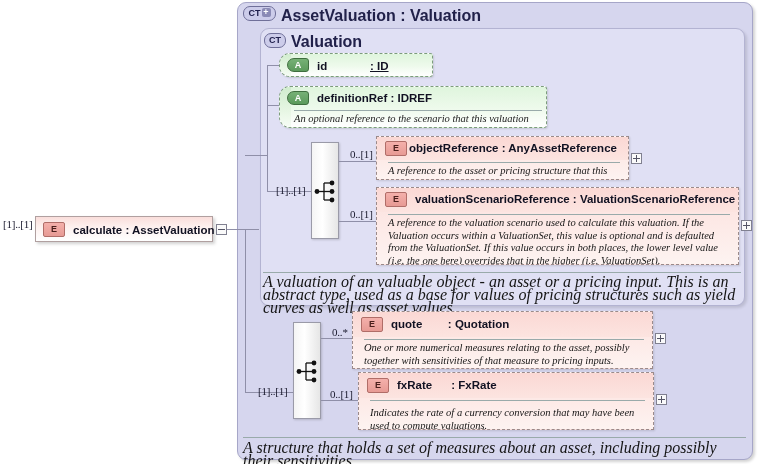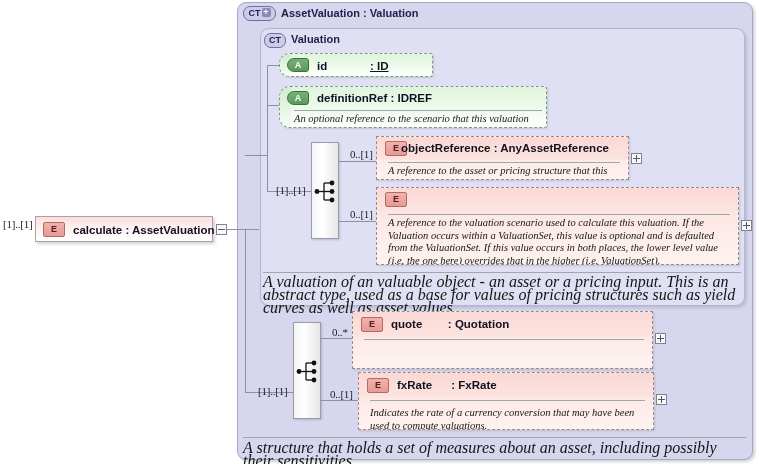--- a/index.html
+++ b/index.html
@@ -50,21 +50,21 @@
     border: 1px solid #b3b3d2;
     border-radius: 9px;
     box-shadow: 2px 2px 3px rgba(0,0,0,0.12);
     box-sizing: border-box;
   }
 
   
   .ct-title {
     position: absolute;
     font-weight: bold;
-    font-size: 11px;
+    font-size: 16px;
     color: #21214a;
     white-space: nowrap;
   }
 
   
   .badge-ct {
     position: absolute;
     box-sizing: border-box;
     height: 15px;
     background: #ccccea;
@@ -320,34 +320,35 @@
   </div>
 
   <div class="hline" style="left:339px; top:161px; width:37px;"></div>
   <div class="hline" style="left:339px; top:221px; width:37px;"></div>
 
   <div class="card" style="left:350px; top:148px;">0..[1]</div>
 
   <div class="el-box" style="left:376px; top:136px; width:253px; height:44px;">
     <div class="el-head" style="height:23px;"></div>
     <div class="badge-e" style="left:8px; top:4px;">E</div>
-    <div class="el-name" style="left:24px; top:5px;text-align:right;">objectReference : AnyAssetReference</div>
+    <div class="el-name" style="left:32px; top:5px;text-align:right;">objectReference : AnyAssetReference</div>
     <div class="divider" style="left:11px; top:25px; width:232px;"></div>
     <div class="el-desc" style="left:11px; top:28px; width:235px;">A reference to the asset or pricing structure that this values.</div>
   </div>
   <div class="expander" style="left:631px; top:153px;">
     <div class="bar-h"></div>
     <div class="bar-v"></div>
   </div>
 
   <div class="card" style="left:350px; top:208px;">0..[1]</div>
 
   <div class="el-box" style="left:376px; top:187px; width:363px; height:78px;">
     <div class="el-head" style="height:24px;"></div>
     <div class="badge-e" style="left:8px; top:4px;">E</div>
+    <div class="el-name" style="left:38px; top:5px;">valuationScenarioReference : ValuationScenarioReference</div>
     <div class="divider" style="left:11px; top:26px; width:342px;"></div>
     <div class="el-desc" style="left:11px; top:29px; width:345px;">A reference to the valuation scenario used to calculate this valuation. If the Valuation occurs within a ValuationSet, this value is optional and is defaulted from the ValuationSet. If this value occurs in both places, the lower level value (i.e. the one here) overrides that in the higher (i.e. ValuationSet).</div>
   </div>
   <div class="expander" style="left:741px; top:220px;">
     <div class="bar-h"></div>
     <div class="bar-v"></div>
   </div>
 
   <div class="card" style="left:258px; top:385px;">[1]..[1]</div>
 
@@ -368,20 +369,21 @@
   <div class="hline" style="left:321px; top:338px; width:39px;"></div>
   <div class="hline" style="left:321px; top:400px; width:39px;"></div>
 
   <div class="card" style="left:332px; top:326px;">0..*</div>
 
   <div class="el-box" style="left:352px; top:311px; width:301px; height:58px;">
     <div class="el-head" style="height:25px;"></div>
     <div class="badge-e" style="left:8px; top:5px;">E</div>
     <div class="el-name" style="left:38px; top:6px;">quote        : Quotation</div>
     <div class="divider" style="left:11px; top:27px; width:280px;"></div>
+    <div class="el-desc" style="left:11px; top:30px; width:283px;">One or more numerical measures relating to the asset, possibly together with sensitivities of that measure to pricing inputs.</div>
   </div>
   <div class="expander" style="left:655px; top:333px;">
     <div class="bar-h"></div>
     <div class="bar-v"></div>
   </div>
 
   <div class="card" style="left:330px; top:388px;">0..[1]</div>
 
   <div class="el-box" style="left:358px; top:372px; width:296px; height:58px;">
     <div class="el-head" style="height:25px;"></div>

